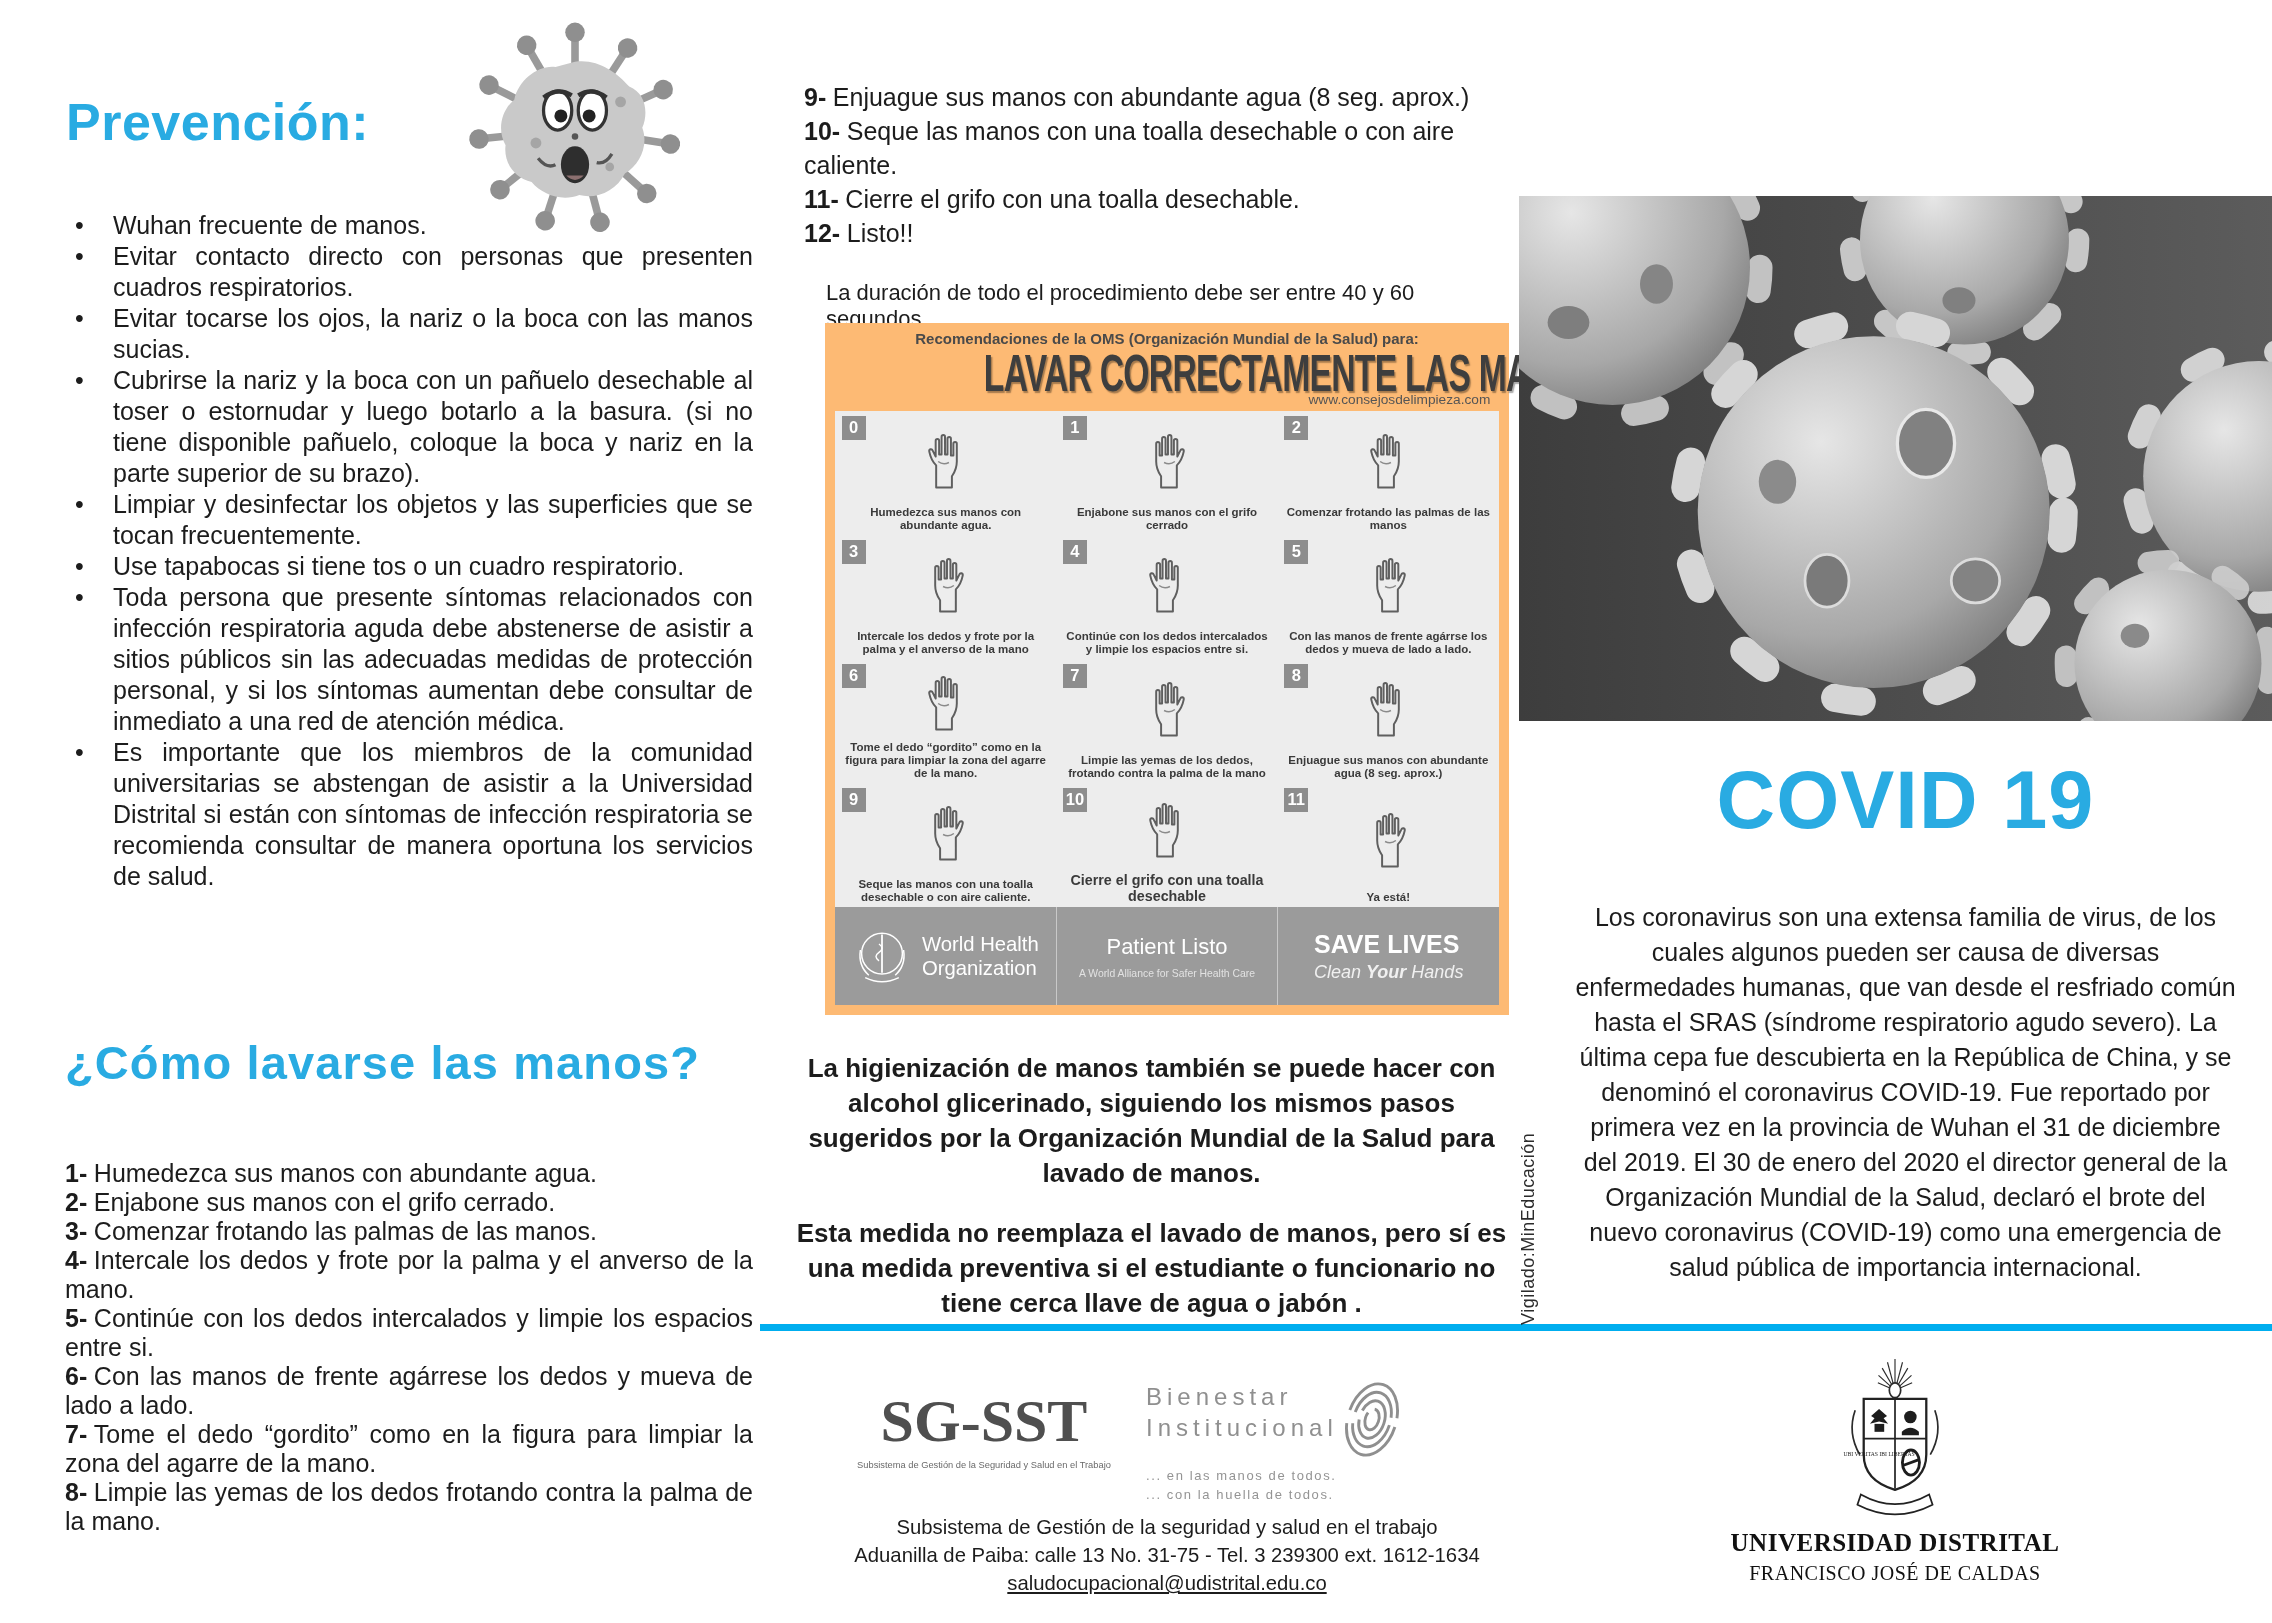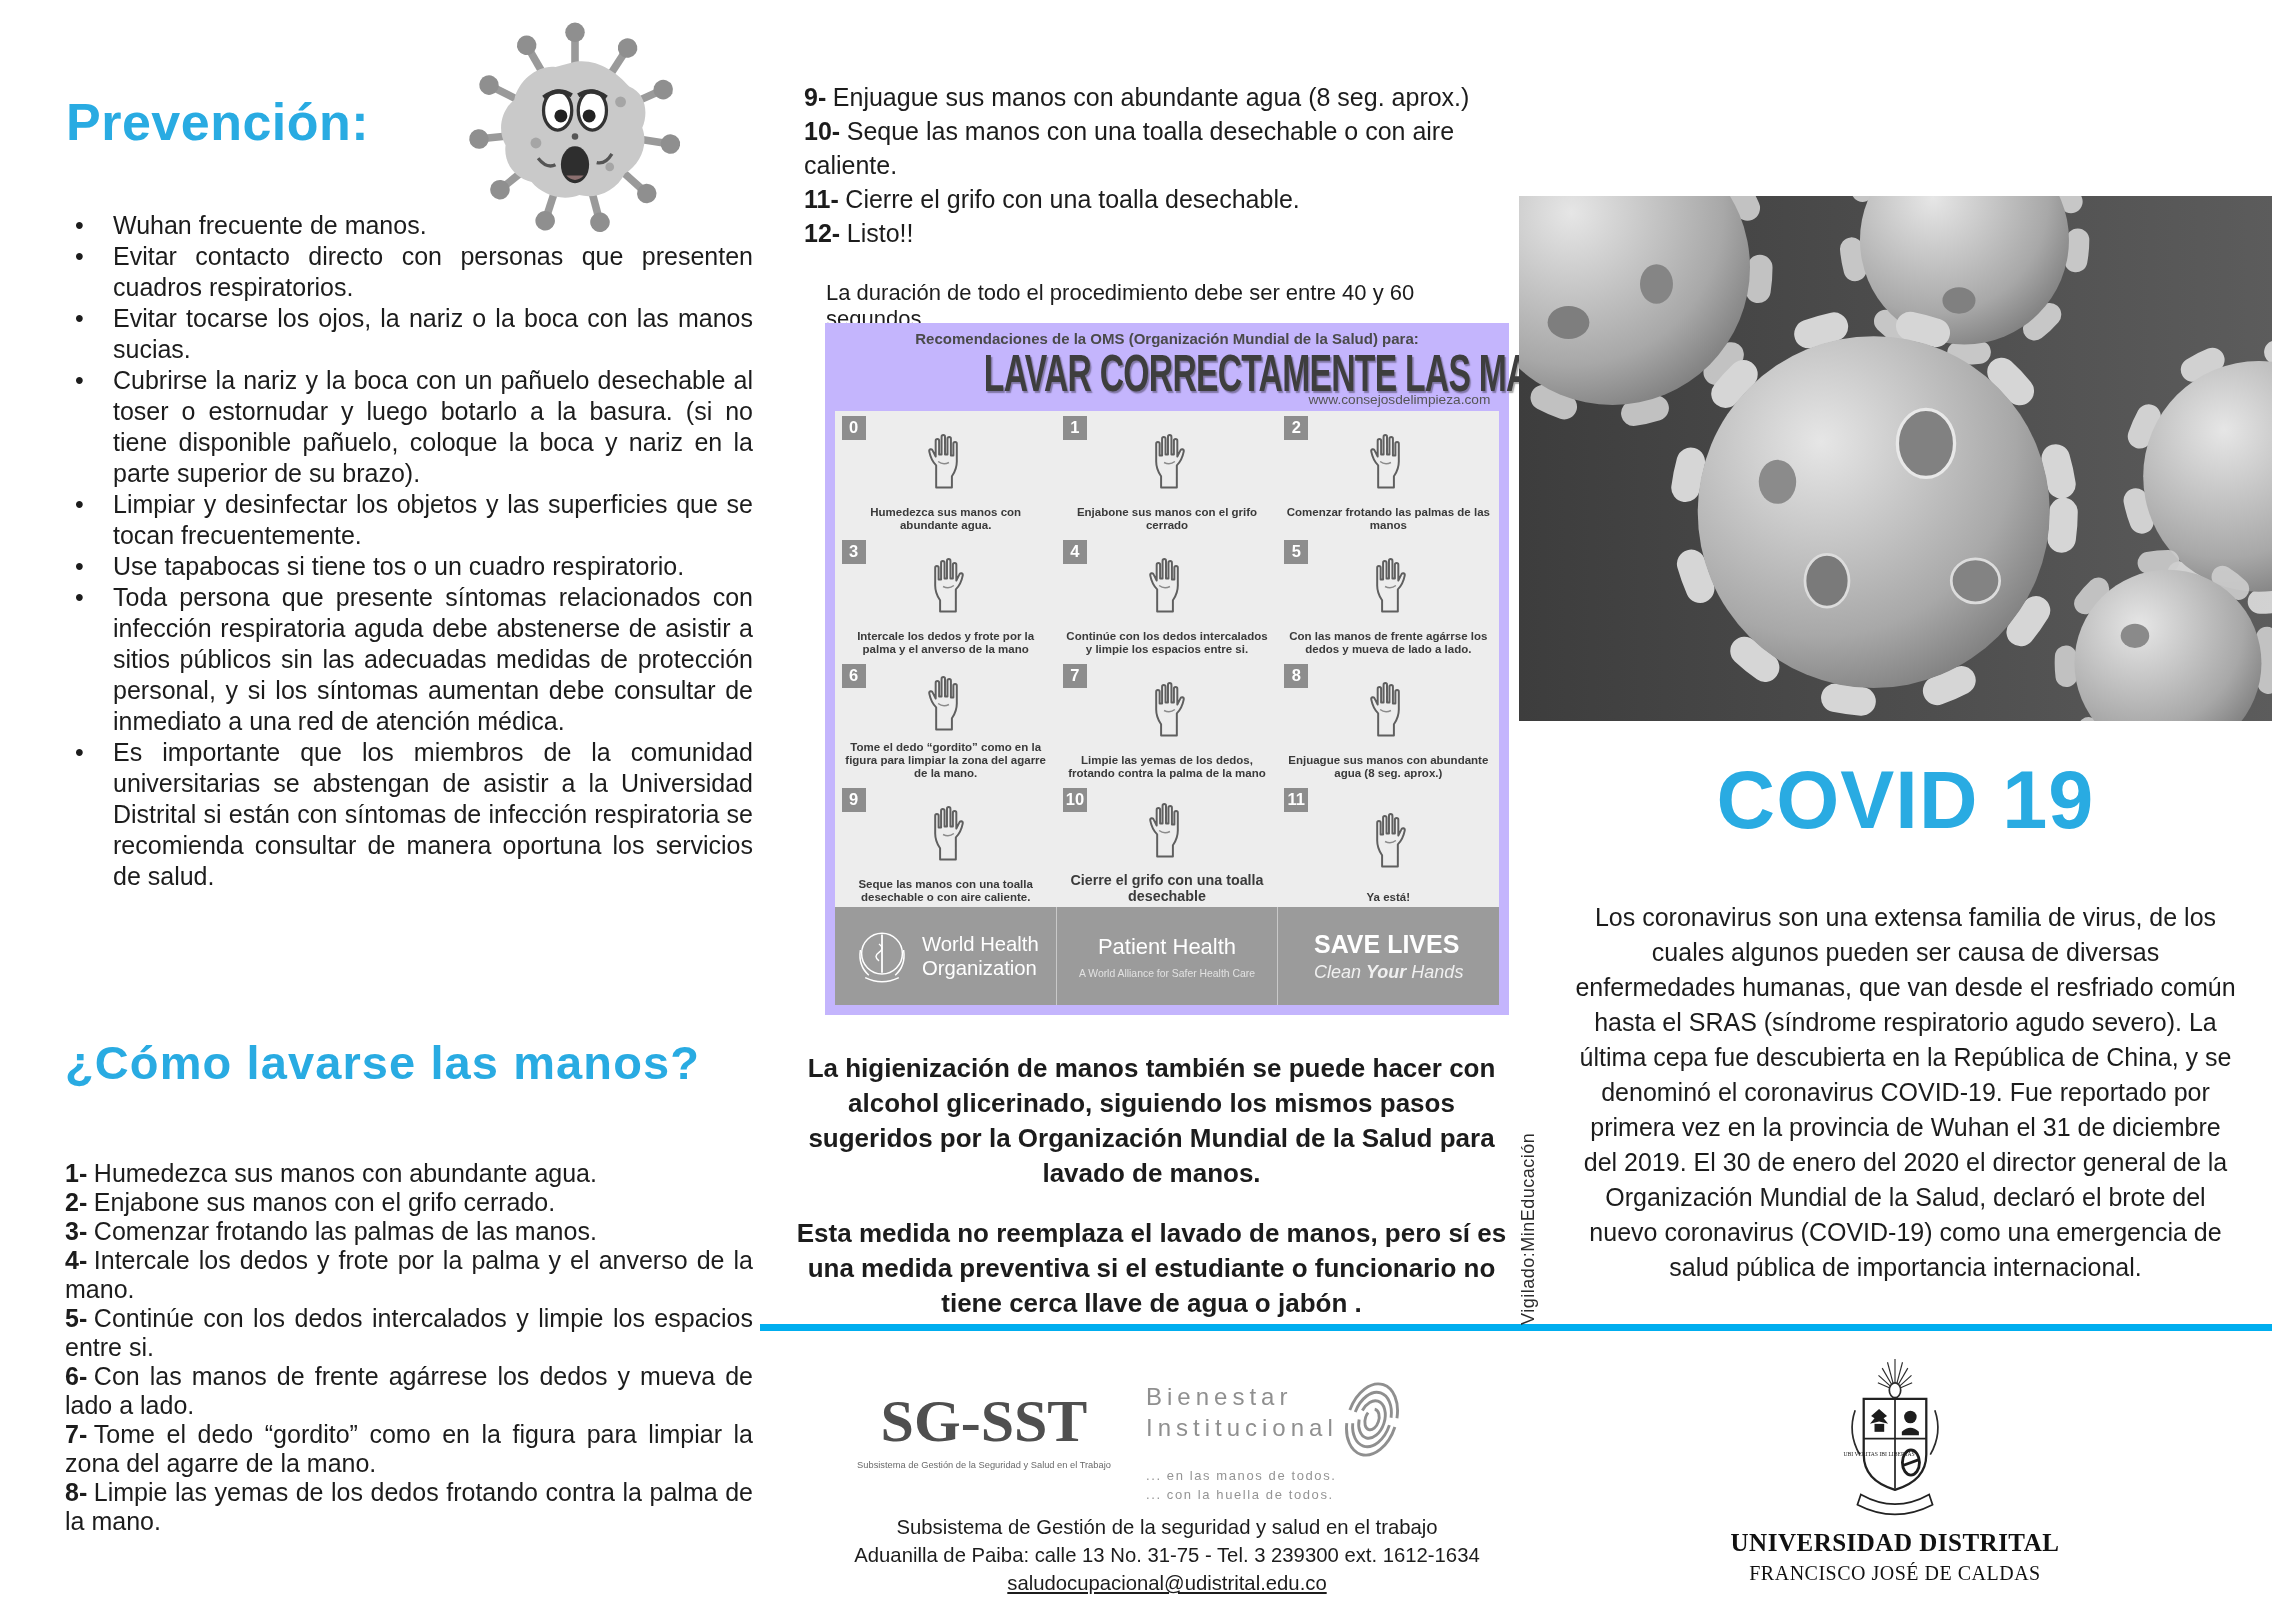--- a/index.html
+++ b/index.html
@@ -14,21 +14,21 @@
   .bullets li{position:relative;padding-left:48px;font-size:25px;line-height:31px;text-align:justify;}
   .bullets li::before{content:"•";position:absolute;left:10px;top:0;font-size:25px;}
   .h-howto{left:65px;top:1035px;font-size:47px;font-weight:bold;letter-spacing:1.1px;}
   .lsteps{left:65px;top:1159px;width:688px;}
   .lsteps .lstep{font-size:25px;line-height:29px;text-align:justify;}
   .stepnum{margin-right:6.6px;}
   
   .msteps{left:804px;top:80px;width:701px;}
   .msteps .lstep{font-size:25px;line-height:34px;}
   .duration{left:826px;top:280px;width:682px;font-size:22px;}
-  .poster{left:825px;top:323px;width:684px;height:692px;background:#c4b5fd;}
+  .poster{left:825px;top:323px;width:684px;height:692px;background:#fdba74;}
   .poster-kicker{margin-top:6.6px;text-align:center;font-size:15px;font-weight:bold;color:#4a4a4a;}
   .poster-title{text-align:center;white-space:nowrap;margin-top:0;}
   .poster-title span{display:inline-block;font-size:51px;line-height:53px;font-weight:bold;color:#3e3e3e;
        transform:scaleX(0.66);transform-origin:center;text-shadow:2.2px 2.2px 1.6px rgba(0,0,0,0.35);letter-spacing:-1.1px;}
   .poster-url{text-align:right;margin:-7.7px 18.7px 0 0;font-size:13.7px;color:#555;}
   .poster-grid{margin:4.4px 10px 0 10px;height:496px;background:#ededed;
        display:grid;grid-template-columns:repeat(3,1fr);grid-template-rows:repeat(4,1fr);}
   .pcell{position:relative;display:flex;flex-direction:column;align-items:center;padding:4.4px 8.8px 3.3px;}
   .pnum{position:absolute;top:4.4px;left:6.6px;width:24px;height:24px;background:#8d8d8d;color:#fff;
        font-size:16.5px;font-weight:bold;display:flex;align-items:center;justify-content:center;}
@@ -282,21 +282,21 @@
           <path d="M14 40 q-4 26 14 42 M86 40 q4 26 -14 42" fill="none" stroke="#fff" stroke-width="2.5"></path>
           <path d="M22 86 q28 14 56 0" fill="none" stroke="#fff" stroke-width="2.5"></path>
         </svg>
         <div class="who-org">
           <div>World Health</div>
           <div>Organization</div>
         </div>
       </div>
       <div class="whosec">
         <div style="text-align:center;">
-          <div class="ps-title">Patient Health</div>
+          <div class="ps-title">Patient Listo</div>
           <div class="ps-sub">A World Alliance for Safer Health Care</div>
         </div>
       </div>
       <div class="whosec">
         <div>
           <div class="sl-title">SAVE LIVES</div>
           <div class="sl-sub"><span>Clean </span><b>Your</b><span> Hands</span></div>
         </div>
       </div>
     </div>

